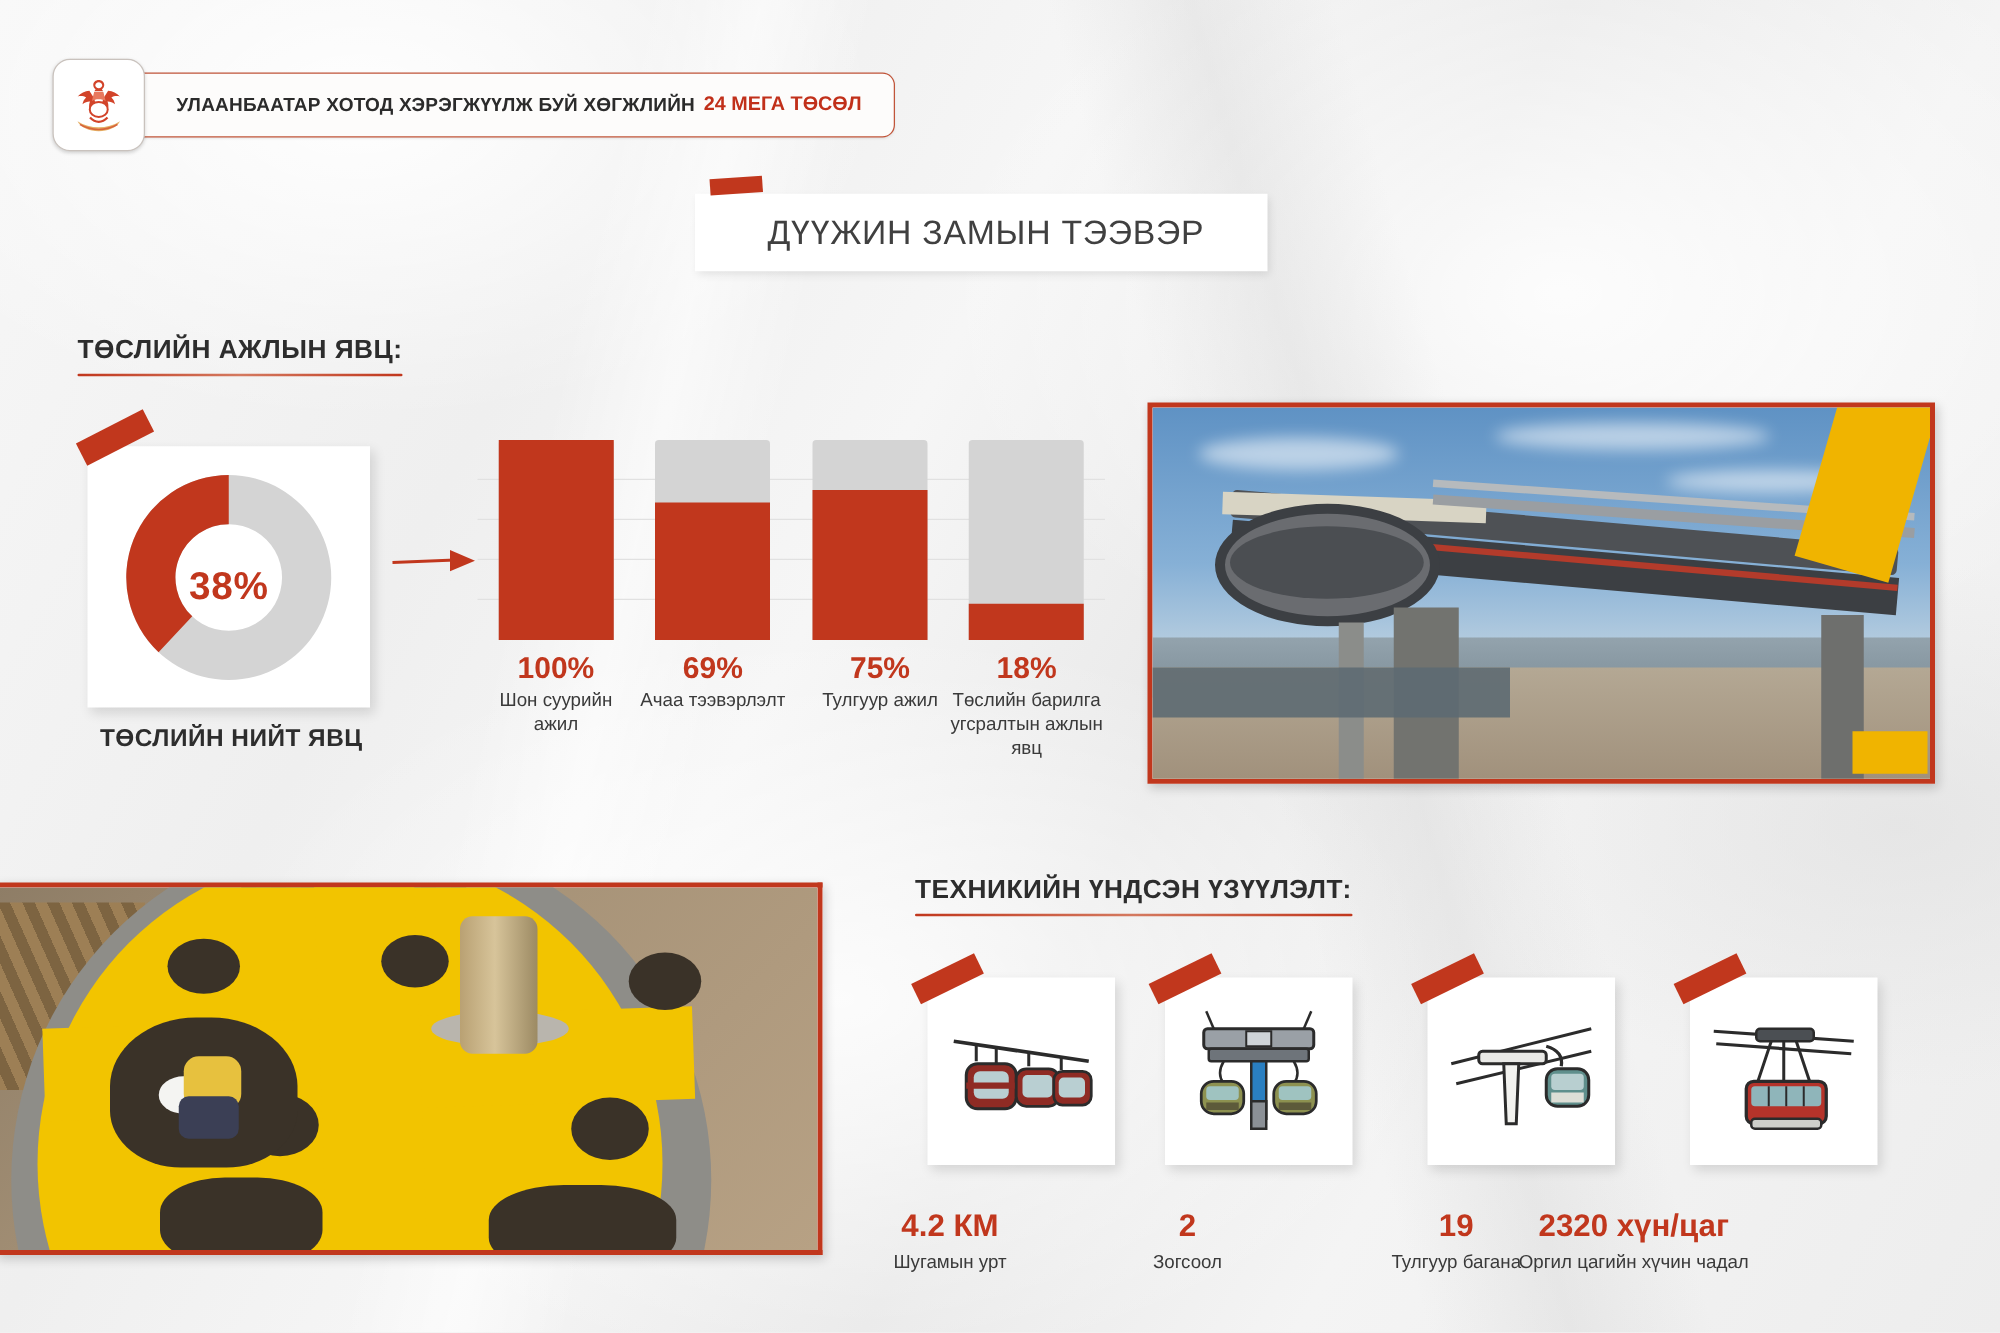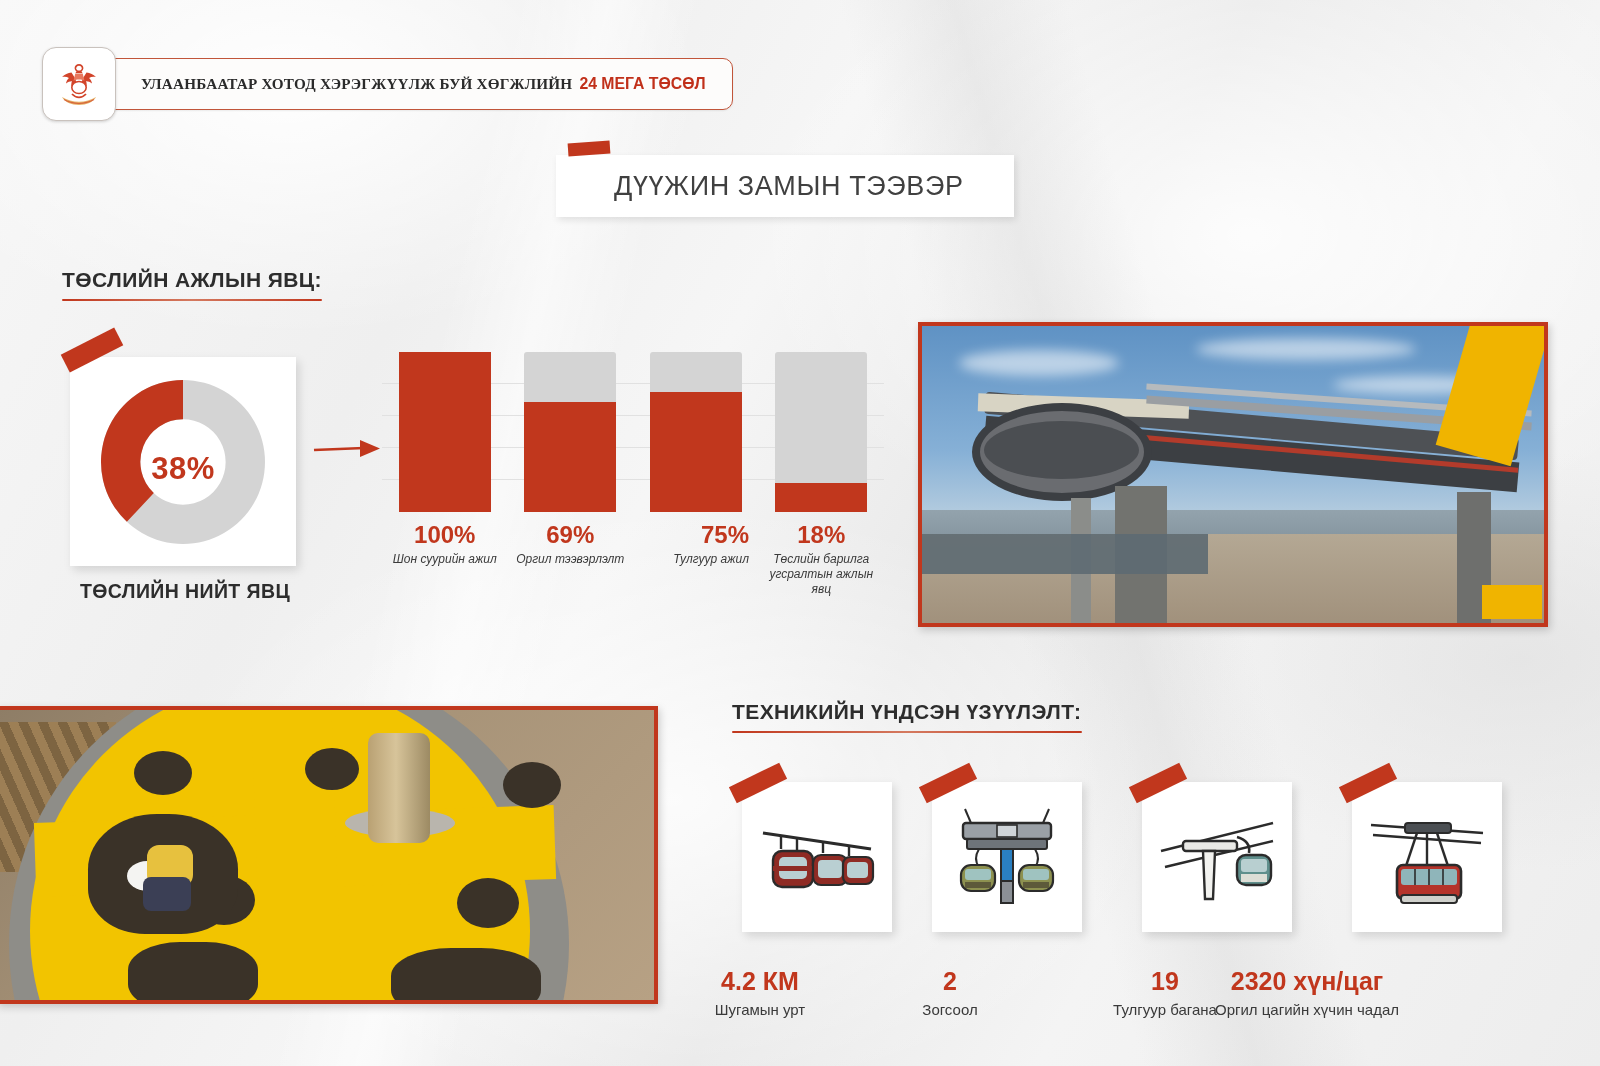--- a/index.html
+++ b/index.html
@@ -32,21 +32,21 @@
   .crest{
     width:74px;height:74px;border-radius:14px;background:#fff;
     border:1.5px solid #c9c2bd; box-shadow:0 1px 3px rgba(0,0,0,.16);
     display:flex;align-items:center;justify-content:center; position:relative; z-index:3;
   }
   .hdr-pill{
     height:52px; margin-left:-14px; padding:0 26px 0 38px;
     border:1.6px solid #c1553a; border-radius:10px; background:#fdfcfb;
     display:flex;align-items:center; box-shadow:0 1px 2px rgba(0,0,0,.07);
   }
-  .hdr-t1{ font-size:15.2px; font-weight:700; letter-spacing:.2px; color:#2b2b2b; white-space:nowrap;font-family:Liberation Serif, serif;}
+  .hdr-t1{ font-size:15.2px; font-weight:700; letter-spacing:.2px; color:#2b2b2b; white-space:nowrap;}
   .hdr-t2{ font-size:15.8px; font-weight:800; color:#c1301a; margin-left:7px; white-space:nowrap;}
 
   
   .title-card{
     position:absolute; left:556px; top:155px; width:458px; height:62px;
     background:#fff; box-shadow:2px 3px 7px rgba(0,0,0,.10);
     display:flex; align-items:center; padding-left:58px;
   }
   .title-card h1{ font-size:27px; font-weight:400; letter-spacing:.6px; color:#404040; white-space:nowrap;}
   .tick{
@@ -81,21 +81,21 @@
   .arrow{ position:absolute; left:312px; top:432px; width:70px; height:34px; }
 
   
   .bars{ position:absolute; left:382px; top:352px; width:502px; height:160px; }
   .grid-line{ position:absolute; left:0; right:0; height:1px; background:#e1e1e1; }
   .barcol{ position:absolute; bottom:0; width:92px; }
   .bar-track{ position:absolute; bottom:0; width:100%; background:#d4d4d4; border-radius:3px 3px 0 0;}
   .bar-fill{ position:absolute; bottom:0; left:0; width:100%; background:#c1371d; }
   .bar-meta{ position:absolute; top:522px; width:126px; text-align:center; }
   .bar-pct{ font-size:24px; font-weight:800; color:#c1371d; line-height:1.05; }
-  .bar-cap{ font-size:12px; color:#3a3a3a; line-height:1.26; margin-top:5px;font-style:italic; }
+  .bar-cap{ font-size:15px; color:#3a3a3a; line-height:1.26; margin-top:5px; }
 
   
   .photo{ position:absolute; border:4px solid #c1371d; overflow:hidden; box-shadow:2px 3px 8px rgba(0,0,0,.18);}
   #photo-station{ left:918px; top:322px; width:630px; height:305px; }
   #photo-bullwheel{ left:-4px; top:706px; width:662px; height:298px; border-left:none;}
   .ph-sky{ position:absolute; inset:0; background:linear-gradient(180deg,#5f92c4 0%,#86b0d6 42%,#b9cfe0 66%,#cfd3cc 78%,#bcb09b 100%); }
   .cloud{ position:absolute; background:rgba(255,255,255,.55); border-radius:50%; filter:blur(6px); }
   .beam{ position:absolute; background:#4e5155; }
   .pier{ position:absolute; background:#6e6f6d; }
   .ground{ position:absolute; left:0; right:0; bottom:0; height:30%; background:linear-gradient(180deg,#b4a894,#a1917c); }
@@ -195,23 +195,23 @@
       </div>
     </div>
   </div>
 <div id="bar-meta-host">
     <div class="bar-meta" style="left: 381.75px;">
       <div class="bar-pct">100%</div>
       <div class="bar-cap">Шон суурийн ажил</div>
     </div>
     <div class="bar-meta" style="left: 507.25px;">
       <div class="bar-pct">69%</div>
-      <div class="bar-cap">Оргил тээвэрлэлт</div>
-    </div>
-    <div class="bar-meta" style="left: 623px; text-align: right;">
+      <div class="bar-cap">Ачаа тээвэрлэлт</div>
+    </div>
+    <div class="bar-meta" style="left: 641px;">
       <div class="bar-pct">75%</div>
       <div class="bar-cap">Тулгуур ажил</div>
     </div>
     <div class="bar-meta" style="left: 758.25px;">
       <div class="bar-pct">18%</div>
       <div class="bar-cap">Төслийн барилга угсралтын ажлын явц</div>
     </div>
   </div>
 
 <div class="photo" id="photo-station">

